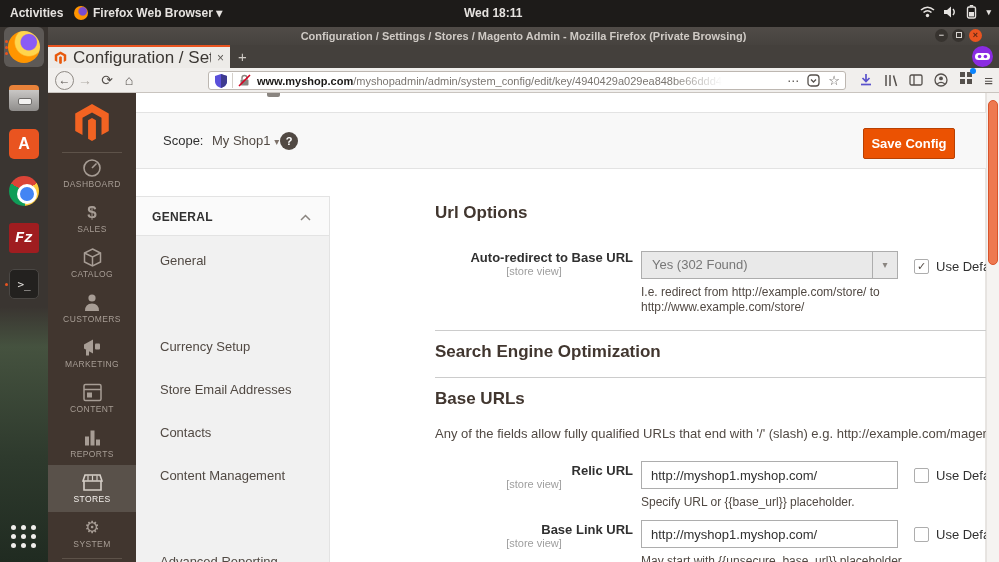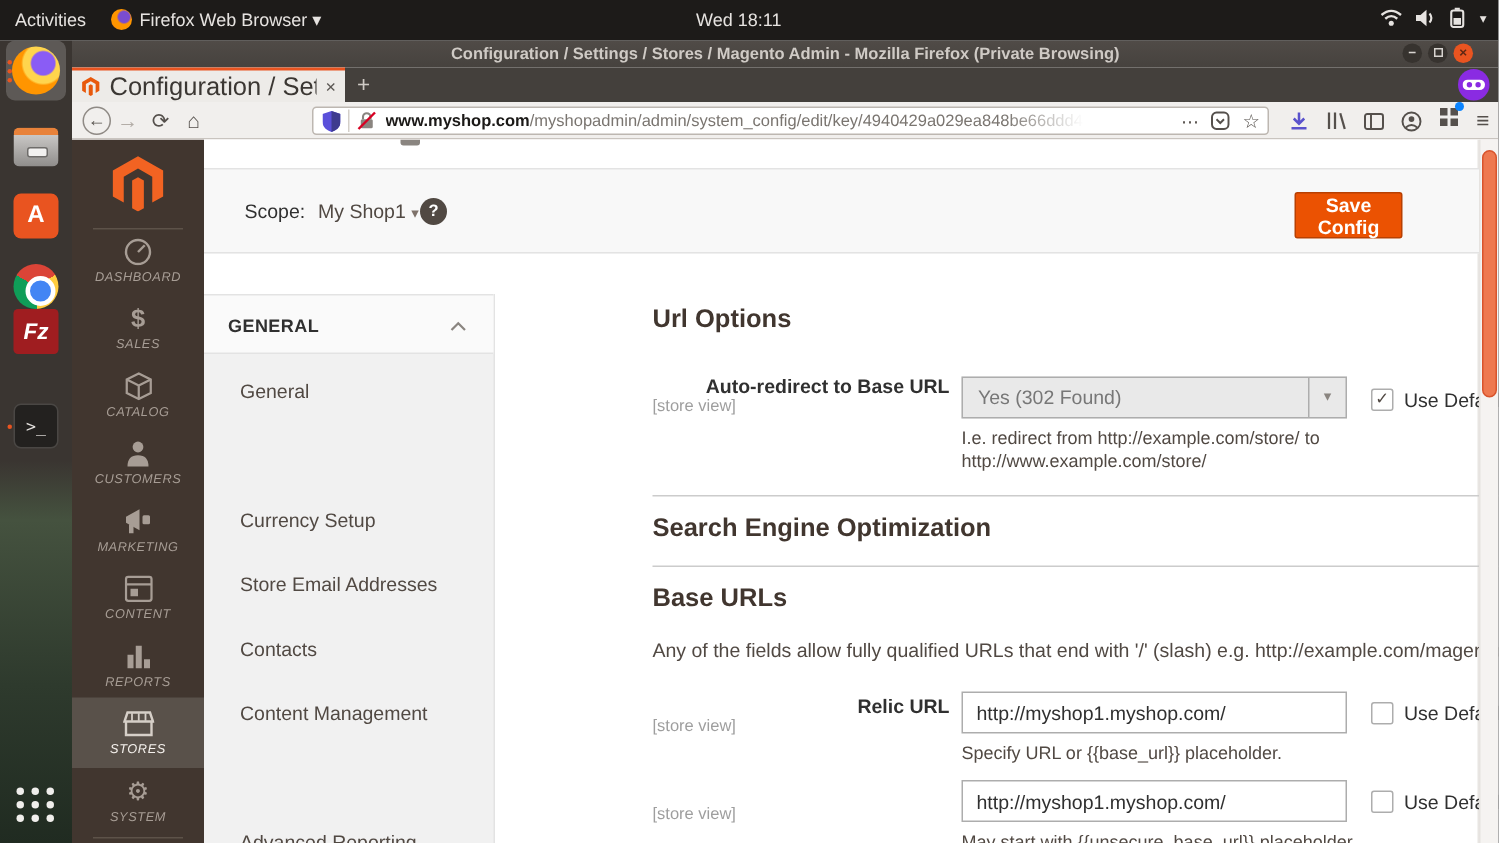--- a/index.html
+++ b/index.html
@@ -1,20 +1,20 @@
 <!DOCTYPE html>
 <html><head>
 <meta charset="utf-8">
 <style>
   * { margin:0; padding:0; box-sizing:border-box; }
   body { font-family:"Liberation Sans", sans-serif; background:#000; }
   .screen { position:relative; width:999px; height:562px; overflow:hidden; background:#fff; }
 
   
-  .top-panel { position:absolute; left:0; top:0; width:999px; height:27px; background:#1d1b19; color:#e6e3e0; font-size:12px; font-weight:normal; z-index:50; }
+  .top-panel { position:absolute; left:0; top:0; width:999px; height:27px; background:#1d1b19; color:#e6e3e0; font-size:12px; font-weight:bold; z-index:50; }
   .tp-item { position:absolute; top:6px; }
   .ff-mini { position:absolute; width:14px; height:14px; border-radius:50%; background:radial-gradient(circle at 62% 38%, #7a4cd0 0 30%, #ff9500 40% 70%, #e8420e 100%); }
   .tp-icons { position:absolute; right:8px; top:5px; display:flex; gap:9px; align-items:center; }
 
   
   .dock { position:absolute; left:0; top:27px; width:48px; height:535px; z-index:40;
           background:linear-gradient(180deg,#3a3531 0px,#3a3531 280px,#45523f 320px,#2e3a2d 430px,#202b21 535px); }
   .dock-tile { position:absolute; left:4px; width:40px; height:40px; border-radius:6px; display:flex; align-items:center; justify-content:center; }
   .dock-hl { background:rgba(255,255,255,0.18); }
   .ind { position:absolute; left:1px; width:3px; height:3px; border-radius:50%; background:#e95420; }
@@ -49,41 +49,41 @@
               -webkit-mask-image:linear-gradient(90deg,#000 88%,transparent 99%); mask-image:linear-gradient(90deg,#000 88%,transparent 99%); }
   .url-text b { color:#1b1917; font-weight:bold; }
   .url-right { position:absolute; right:5px; top:0; height:17px; display:flex; gap:8px; align-items:center; color:#55504c; font-size:12px; }
   .tb-icons { position:absolute; right:6px; top:3px; display:flex; gap:11px; align-items:center; }
 
   
   .viewport { position:absolute; left:0; top:66px; width:951px; height:469px; background:#fff; overflow:hidden; }
 
   .m-sidebar { position:absolute; left:0; top:0; width:88px; height:469px; background:#41362f; }
   .mnav { position:absolute; left:0; width:88px; height:44px; text-align:center; color:#a79d95; }
-  .mnav .mlab { font-size:8.5px; letter-spacing:.4px; margin-top:2px;font-style:italic; }
+  .mnav .mlab { font-size:8.5px; letter-spacing:.4px; margin-top:2px; }
   .mnav svg, .mnav .glyph { display:block; margin:0 auto; height:19px; }
   .mnav .glyph { font-size:17px; line-height:19px; }
   .mnav-active { background:#59514a; }
   .m-divider { position:absolute; left:14px; width:60px; height:1px; background:#5d5249; }
 
   .m-content { position:absolute; left:88px; top:0; width:850px; height:469px; background:#fff; border-right:1px solid #e8e5e2; }
   .scope-band { position:absolute; left:0; top:19px; width:850px; height:57px; background:#f8f8f8; border-top:1px solid #e3e3e3; border-bottom:1px solid #e3e3e3; }
   .help-circle { position:absolute; width:18px; height:18px; border-radius:50%; background:#514943; color:#fff; font-size:11px; font-weight:bold; text-align:center; line-height:18px; }
-  .save-btn { position:absolute; left:727px; top:15px; width:72px; height:31px; background:#eb5202; color:#fff; border:1px solid #b84002; border-radius:2px; font-size:13px; font-weight:bold; font-family:"Liberation Sans", sans-serif; }
+  .save-btn { position:absolute; left:727px; top:15px; width:92px; height:31px; background:#eb5202; color:#fff; border:1px solid #b84002; border-radius:2px; font-size:13px; font-weight:bold; font-family:"Liberation Sans", sans-serif; }
 
   .submenu { position:absolute; left:0; top:103px; width:194px; height:366px; background:#f1f1f1; border-right:1px solid #e3e3e3; }
   .submenu-head { position:absolute; left:0; top:0; width:100%; height:40px; background:#fafafa; border-top:1px solid #e3e3e3; border-bottom:1px solid #e3e3e3; font-size:12px; font-weight:bold; color:#303030; letter-spacing:.3px; line-height:40px; padding-left:16px; }
   .sub-item { position:absolute; left:0; width:100%; height:43px; font-size:13px; color:#514943; line-height:43px; padding-left:24px; }
   .sub-active { background:#fff; border-left:3px solid #eb5202; padding-left:21px; font-weight:bold; }
 
   .form { position:absolute; left:299px; top:0; width:621px; height:469px; }
   .sec-title { position:absolute; left:0; font-size:17px; font-weight:bold; color:#41362f; }
   .hline { position:absolute; left:0; width:621px; height:1px; background:#ccc; }
   .flabel { position:absolute; left:0; width:198px; text-align:right; font-size:13px; font-weight:bold; color:#303030; }
-  .fscope { position:absolute; left:0; width:198px; text-align:left; font-size:11px; color:#9e9e9e; }
+  .fscope { position:absolute; left:0; width:198px; text-align:center; font-size:11px; color:#9e9e9e; }
   .msel { position:absolute; left:206px; width:257px; height:28px; background:#e9e9e9; border:1px solid #adadad; color:#777; font-size:13px; line-height:26px; padding-left:10px; }
   .msel-caret { position:absolute; right:0; top:0; width:25px; height:26px; border-left:1px solid #adadad; text-align:center; color:#8a8580; font-size:10px; line-height:26px; }
   .minput { position:absolute; left:206px; width:257px; height:28px; background:#fff; border:1px solid #adadad; font-size:13px; color:#303030; padding:0 9px; font-family:"Liberation Sans", sans-serif; }
   .cb { position:absolute; left:479px; width:15px; height:15px; background:#fff; border:1px solid #adadad; border-radius:2px; font-size:11px; line-height:13px; text-align:center; color:#514943; }
   .cb-label { position:absolute; left:501px; font-size:13px; color:#303030; }
   .fnote { position:absolute; left:206px; font-size:12px; color:#514943; line-height:15px; }
 
   .scrollgutter { position:absolute; left:938px; top:0; width:13px; height:469px; background:#f5f3f1; border-left:1px solid #e6e3e0; }
   .scrollthumb { position:absolute; left:1px; top:7px; width:10px; height:165px; background:#ee7950; border:1px solid #d9542c; border-radius:5px; }
 </style>
@@ -125,21 +125,21 @@
     </div>
     <div class="dock-tile" style="top:51px;">
         <span class="ic-files"></span>
       </div>
     <div class="dock-tile" style="top:97px;">
         <span class="ic-soft">A</span>
       </div>
     <div class="dock-tile" style="top:144px;">
         <span class="ic-chrome"></span>
       </div>
-    <div class="dock-tile" style="top:174px;">
+    <div class="dock-tile" style="top:191px;font-family:Liberation Mono, monospace;">
         <span class="ic-fz">Fz</span>
       </div>
     <div class="dock-tile" style="top:237px;">
       <span class="ind" style="top:19px;"></span>
       <span class="ic-term">&gt;_</span>
     </div>
     <div class="dock-tile" style="top:489px;">
       <span class="show-apps">
           <span></span>
           <span></span>
@@ -370,20 +370,21 @@
 
           <div style="position:absolute; left:0; top:333px; font-size:13px; color:#514943;">Any of the fields allow fully qualified URLs that end with '/' (slash) e.g. http://example.com/magento/</div>
 
           <div class="flabel" style="top:370px;">Relic URL</div>
           <div class="fscope" style="top:385px;">[store view]</div>
           <input class="minput" style="top: 368px;" value="http://myshop1.myshop.com/">
           <span class="cb" style="top:375px;"></span>
           <span class="cb-label" style="top:375px;">Use Default</span>
           <div class="fnote" style="top:402px;">Specify URL or {{base_url}} placeholder.</div>
 
+          <div class="flabel" style="top:429px;">Base Link URL</div>
           <div class="fscope" style="top:444px;">[store view]</div>
           <input class="minput" style="top: 427px;" value="http://myshop1.myshop.com/">
           <span class="cb" style="top:434px;"></span>
           <span class="cb-label" style="top:434px;">Use Default</span>
           <div class="fnote" style="top:461px;">May start with {{unsecure_base_url}} placeholder.</div>
         </div>
       </div>
 
       <div class="scrollgutter">
         <div class="scrollthumb"></div>

